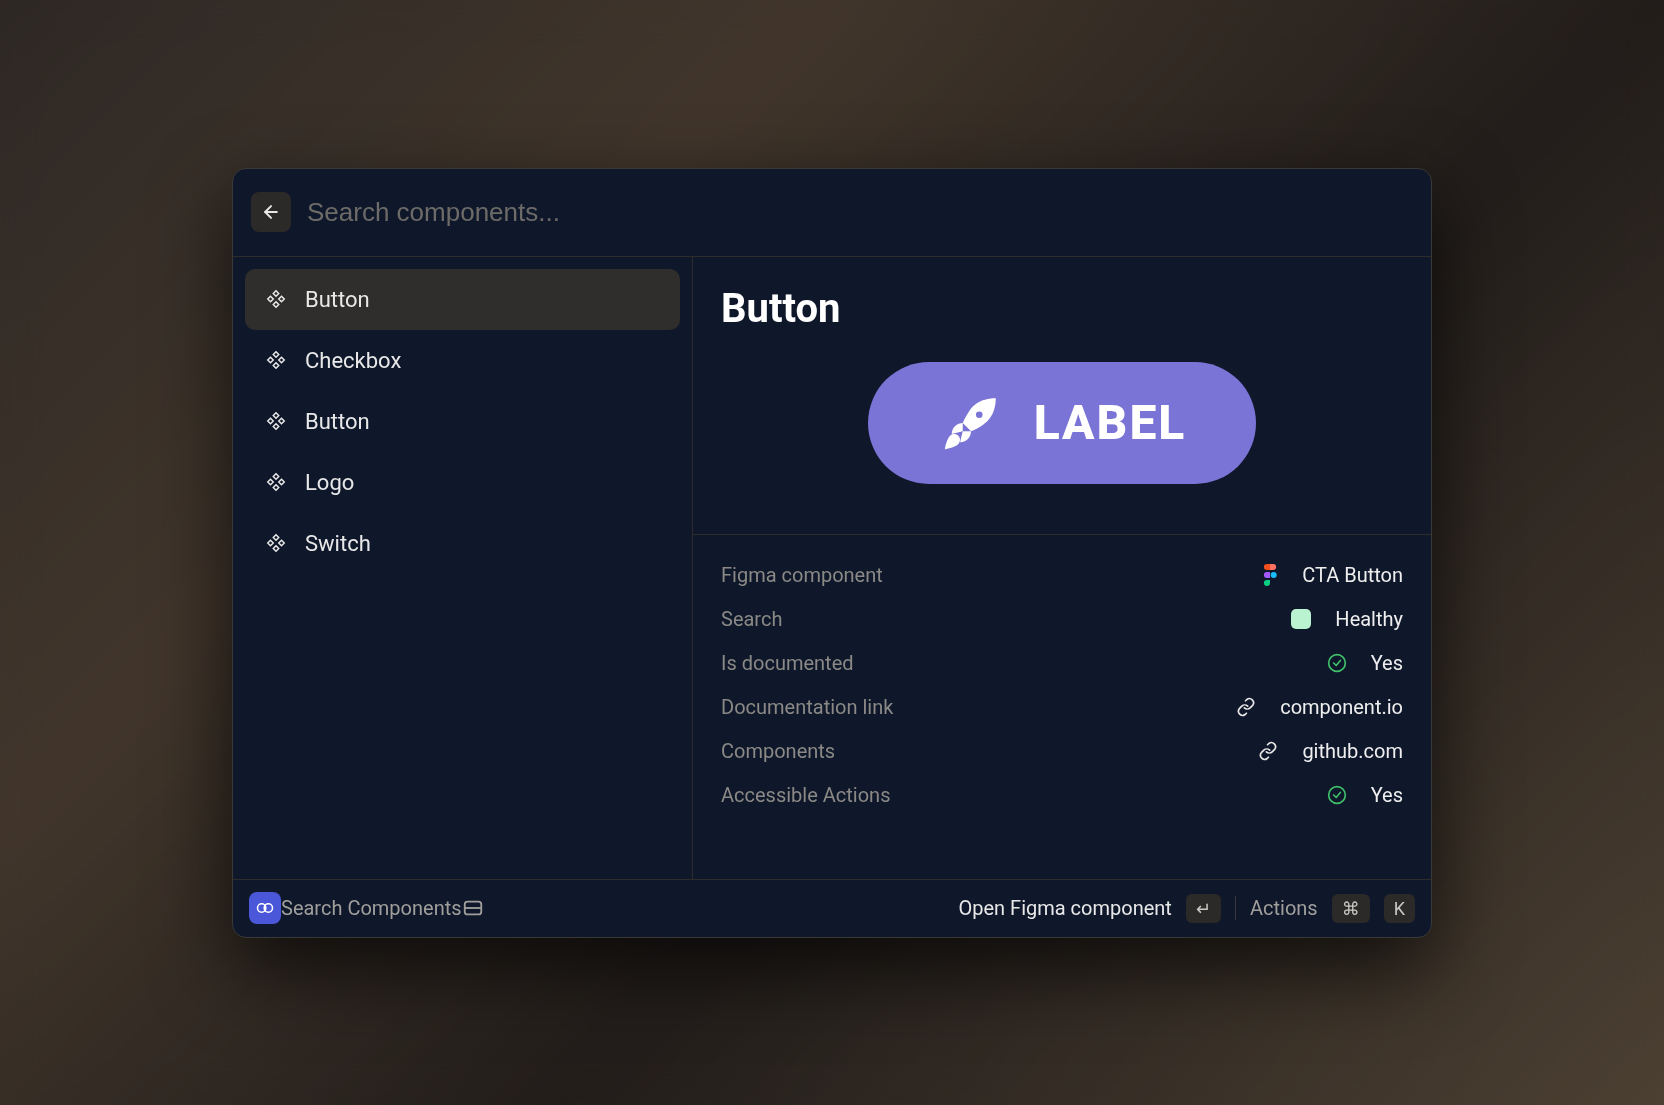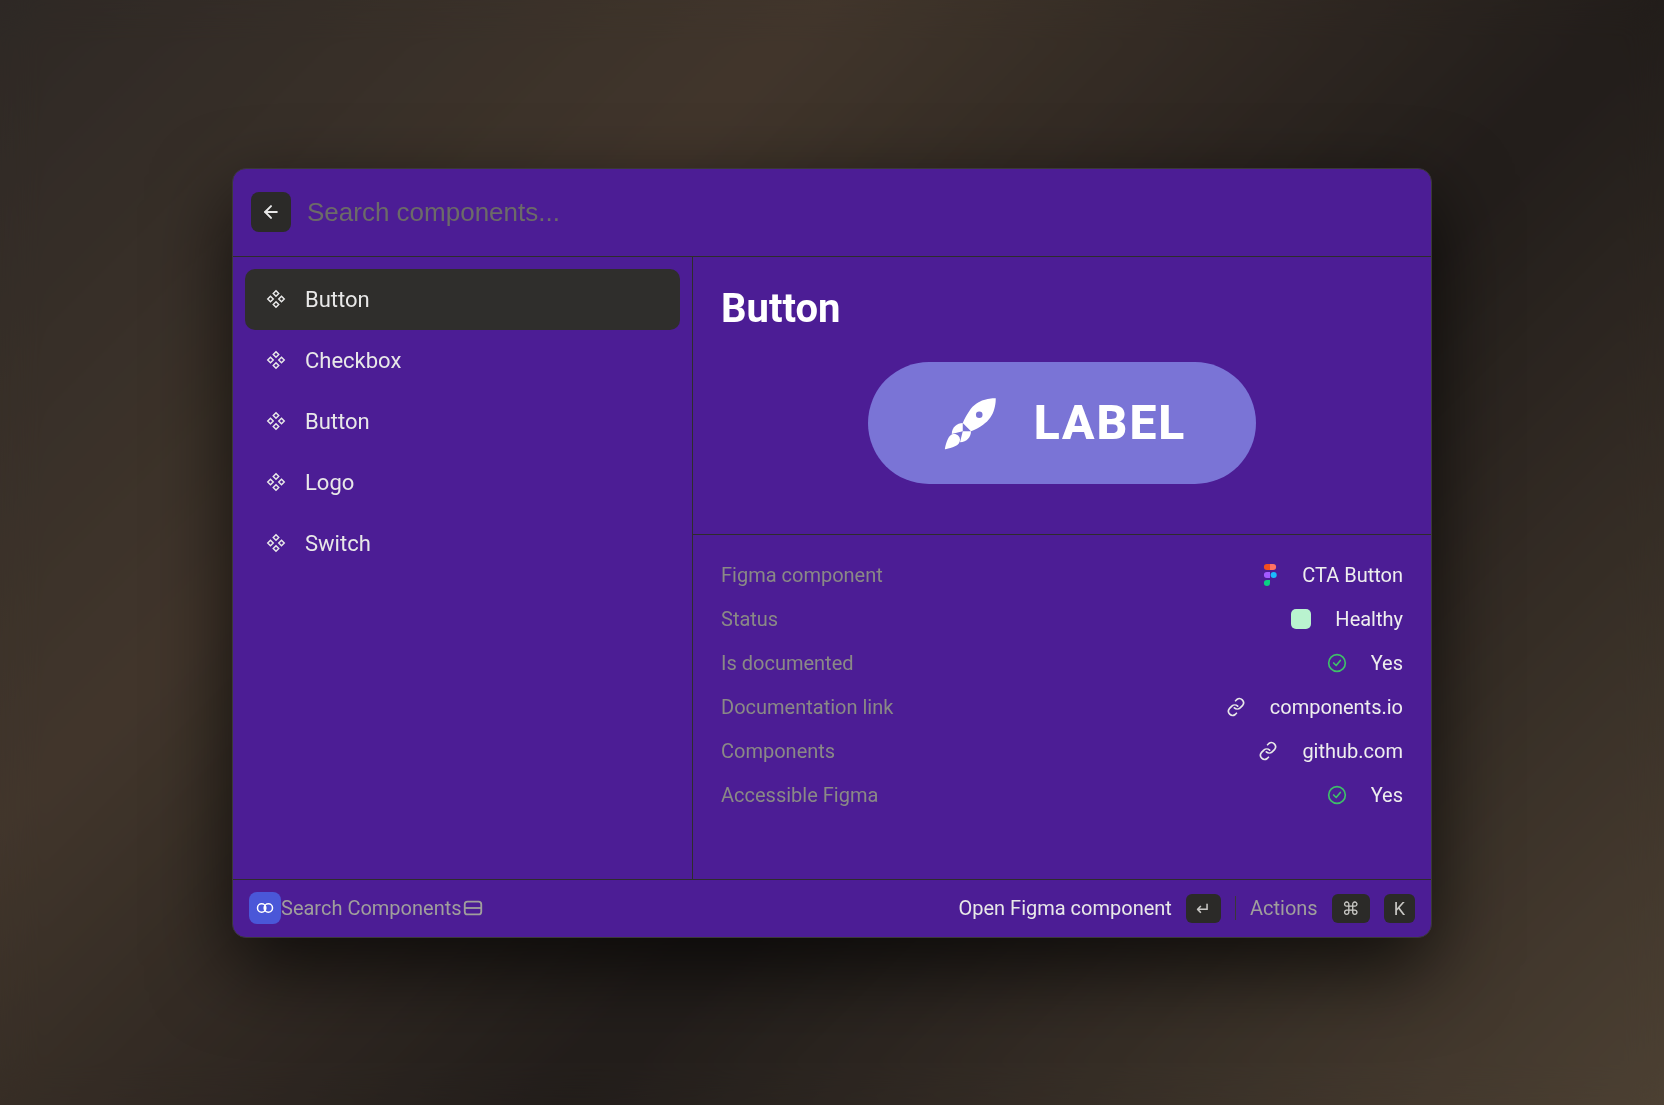--- a/index.html
+++ b/index.html
@@ -15,21 +15,21 @@
   }
   .backdrop-blur {
     position: fixed; inset: 0;
     backdrop-filter: blur(18px);
     background: rgba(20,18,16,0.35);
   }
   .panel {
     position: relative;
     width: 1200px;
     height: 770px;
-    background: #4c1d95;
+    background: #0f172a;
     border: 1px solid #3a3937;
     border-radius: 14px;
     box-shadow: 0 30px 80px rgba(0,0,0,0.7);
     display: flex;
     flex-direction: column;
     overflow: hidden;
   }
   .searchbar {
     height: 88px;
     display: flex;
@@ -242,21 +242,21 @@
                 <circle cx="9" cy="9" r="2.5" fill="#1abcfe"></circle>
                 <path d="M3.5 0H6v5H3.5a2.5 2.5 0 010-5z" fill="#f24e1e"></path>
                 <path d="M6 0h2.5a2.5 2.5 0 010 5H6V0z" fill="#ff7262"></path>
                 <path d="M3.5 6.5H6v5H3.5a2.5 2.5 0 010-5z" fill="#a259ff"></path>
                 <path d="M3.5 13H6v2.5A2.5 2.5 0 113.5 13z" fill="#0acf83"></path>
               </svg>
             <span>CTA Button</span>
           </span>
         </div>
         <div class="prop-row">
-          <span class="prop-label">Status</span>
+          <span class="prop-label">Search</span>
           <span class="prop-value">
             <span class="status-swatch" style="background:#b9f3cf"></span>
             <span>Healthy</span>
           </span>
         </div>
         <div class="prop-row">
           <span class="prop-label">Is documented</span>
           <span class="prop-value">
             <svg width="20" height="20" viewBox="0 0 24 24" fill="none" stroke="#3fbf69" stroke-width="2" stroke-linecap="round" stroke-linejoin="round">
                 <circle cx="12" cy="12" r="10"></circle>
@@ -265,35 +265,35 @@
             <span>Yes</span>
           </span>
         </div>
         <div class="prop-row">
           <span class="prop-label">Documentation link</span>
           <span class="prop-value">
             <svg width="20" height="20" viewBox="0 0 24 24" fill="none" stroke="#e8e8e8" stroke-width="2" stroke-linecap="round" stroke-linejoin="round">
                 <path d="M10 13a5 5 0 007 0l3-3a5 5 0 00-7-7l-1.5 1.5"></path>
                 <path d="M14 11a5 5 0 00-7 0l-3 3a5 5 0 007 7l1.5-1.5"></path>
               </svg>
-            <span>components.io</span>
+            <span>component.io</span>
           </span>
         </div>
         <div class="prop-row">
           <span class="prop-label">Components</span>
           <span class="prop-value">
             <svg width="20" height="20" viewBox="0 0 24 24" fill="none" stroke="#e8e8e8" stroke-width="2" stroke-linecap="round" stroke-linejoin="round">
                 <path d="M10 13a5 5 0 007 0l3-3a5 5 0 00-7-7l-1.5 1.5"></path>
                 <path d="M14 11a5 5 0 00-7 0l-3 3a5 5 0 007 7l1.5-1.5"></path>
               </svg>
             <span>github.com</span>
           </span>
         </div>
         <div class="prop-row">
-          <span class="prop-label">Accessible Figma</span>
+          <span class="prop-label">Accessible Actions</span>
           <span class="prop-value">
             <svg width="20" height="20" viewBox="0 0 24 24" fill="none" stroke="#3fbf69" stroke-width="2" stroke-linecap="round" stroke-linejoin="round">
                 <circle cx="12" cy="12" r="10"></circle>
                 <polyline points="8 12 11 15 16 9"></polyline>
               </svg>
             <span>Yes</span>
           </span>
         </div>
       </div>
     </div>

